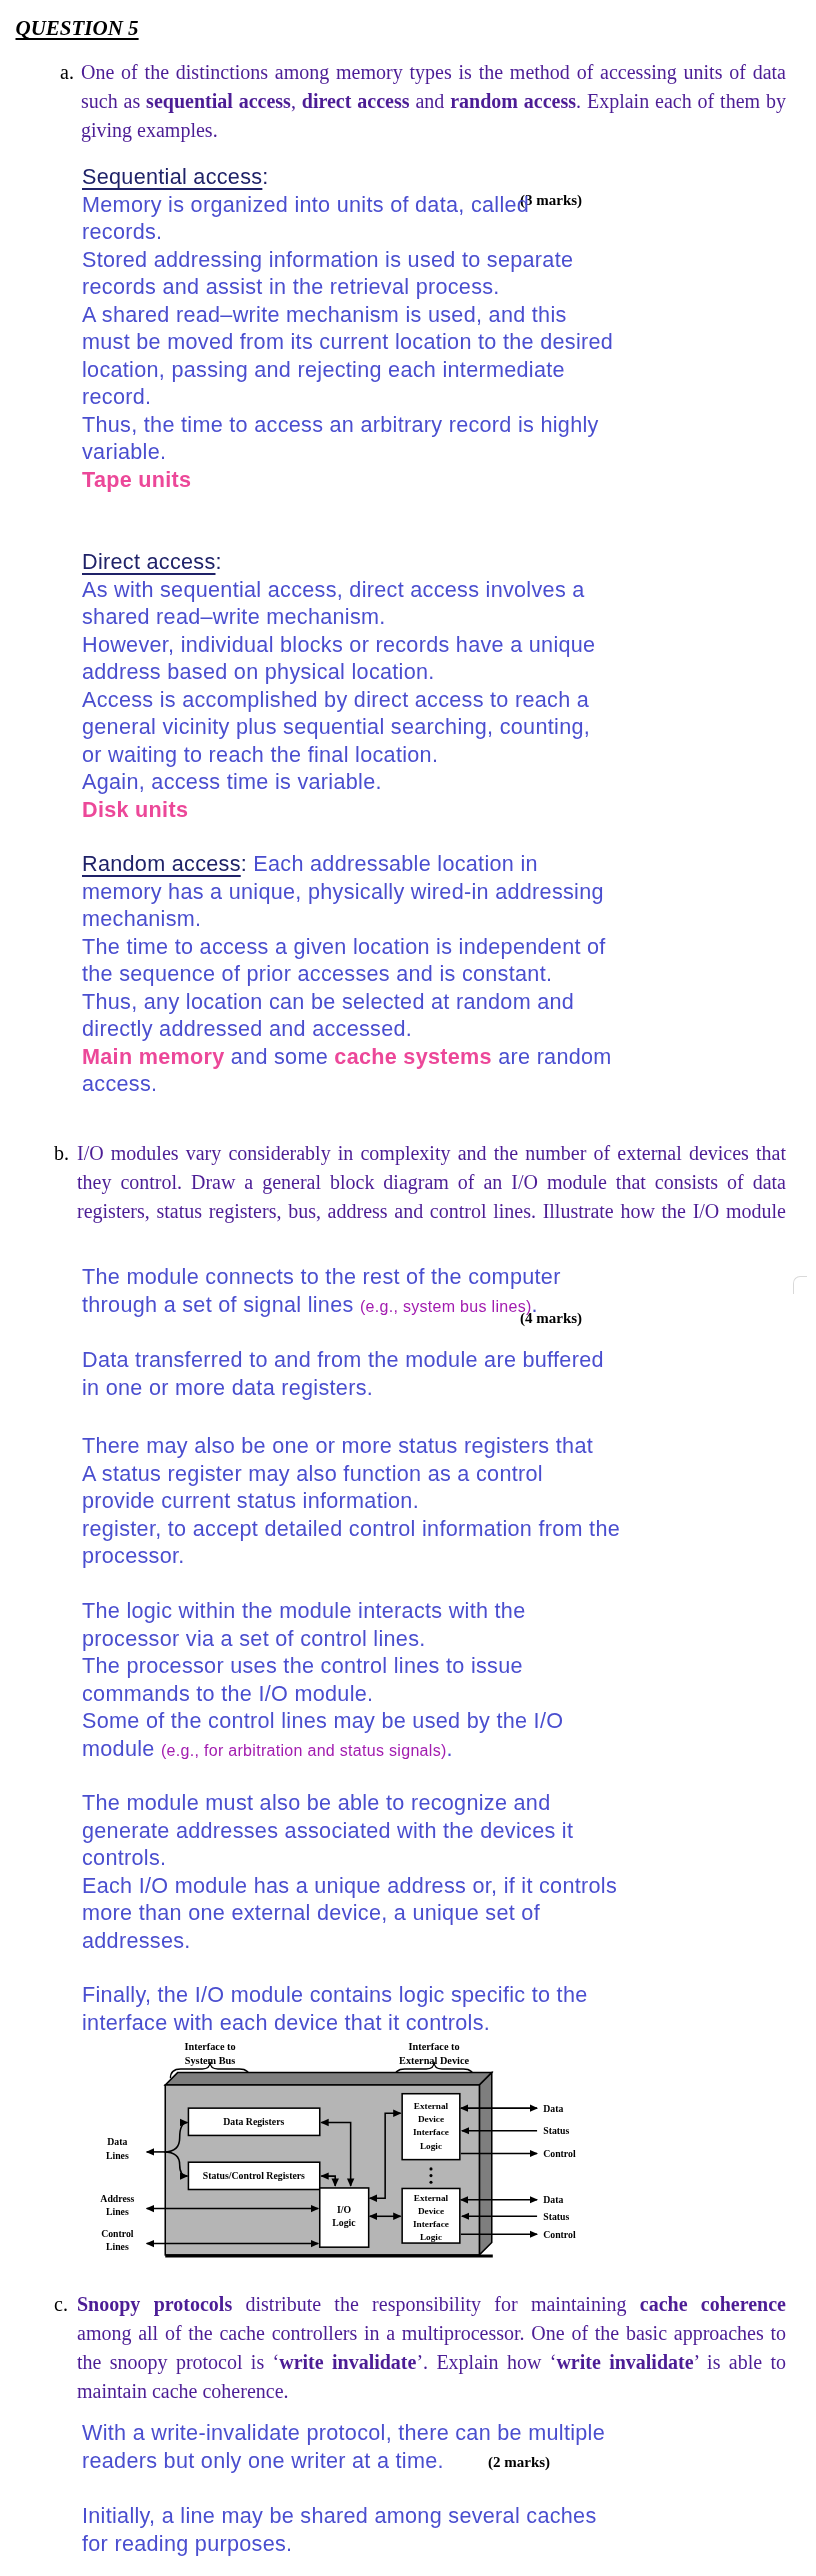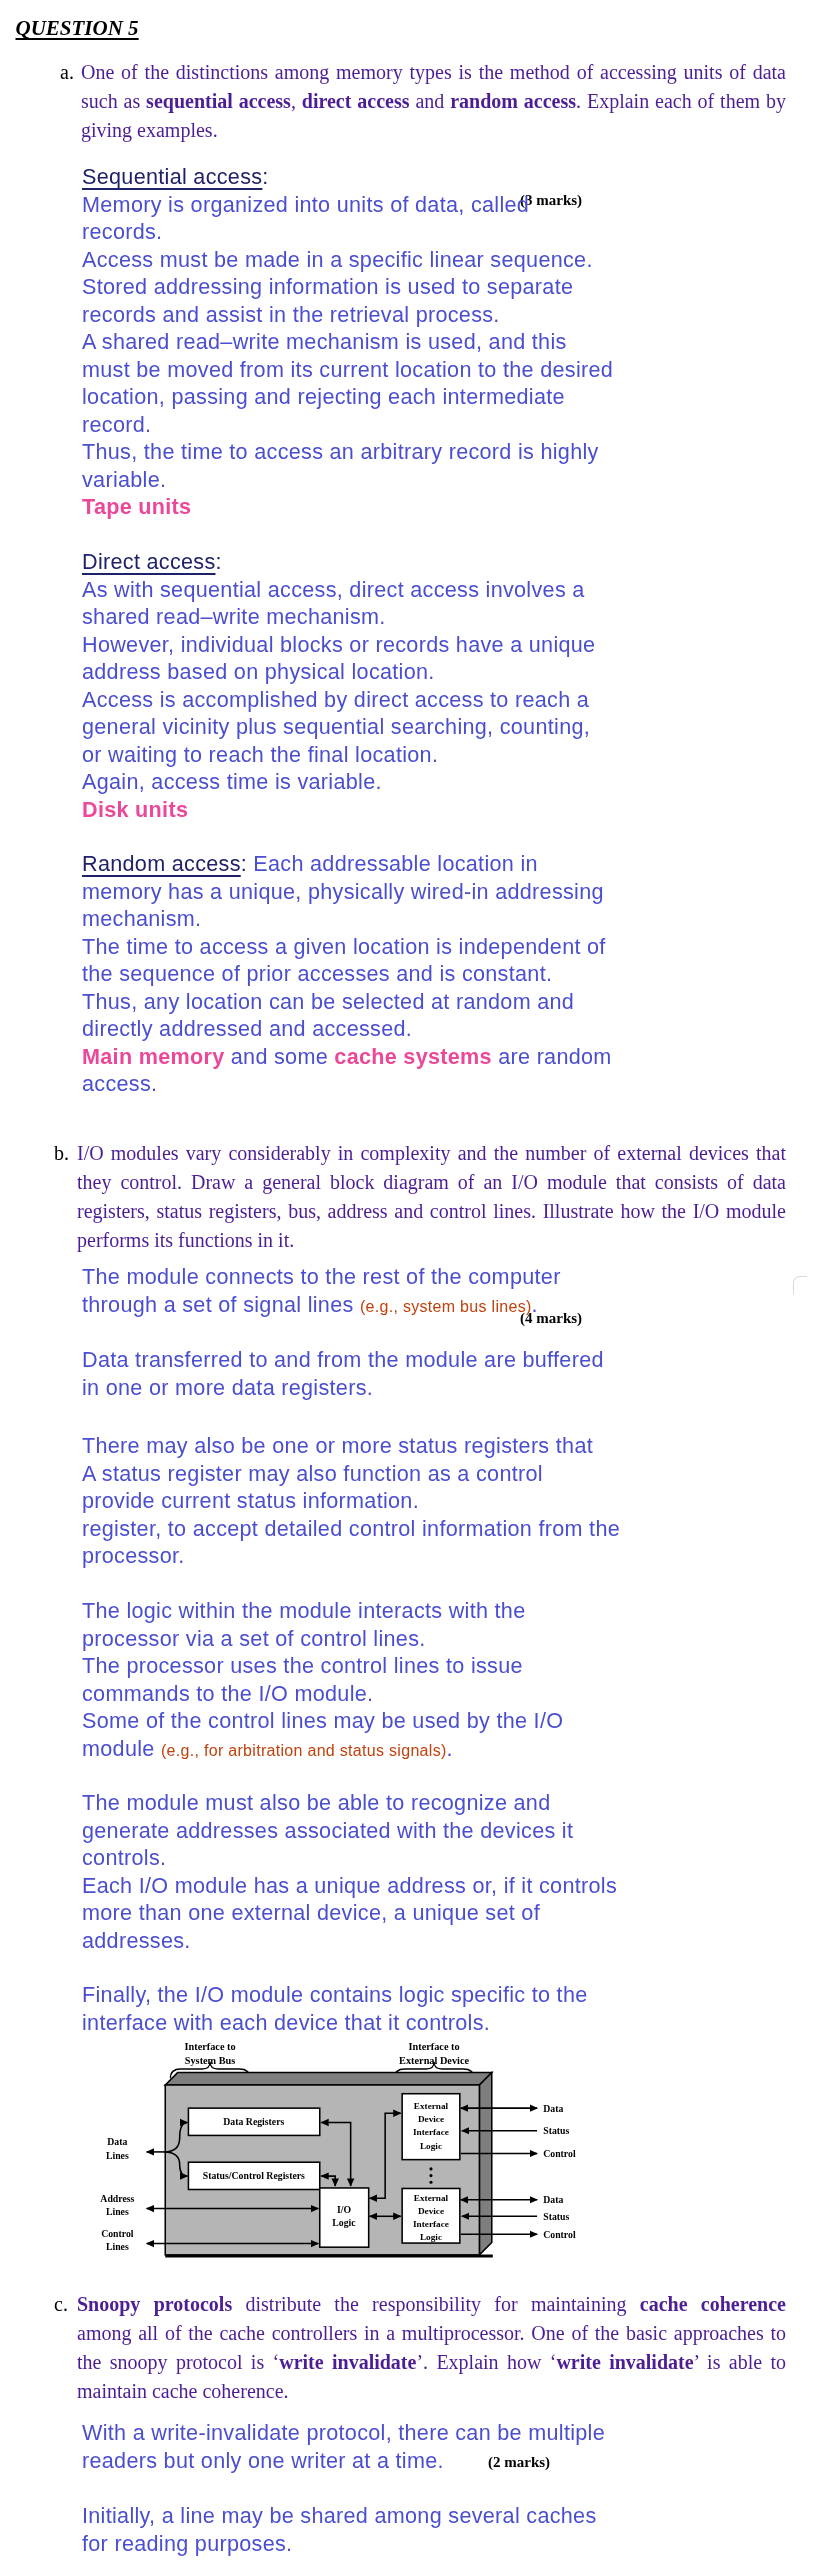--- a/index.html
+++ b/index.html
@@ -12,21 +12,21 @@
   .qline{min-height:29px;}
   .jfull{text-align:justify;text-align-last:justify;}
   .marker{font-size:20px;line-height:29px;}
   .marks{font-size:15px;font-weight:bold;text-align:left;line-height:26px;margin-top:44px;}
   .blue{font-family:"Liberation Sans", sans-serif;font-size:21.6px;line-height:27.5px;
         color:#4a4ecf;letter-spacing:0.3px;}
   .blue .ln{min-height:27.5px;white-space:nowrap;}
   .bh{color:#1f2268;text-decoration:underline;text-decoration-thickness:1.5px;text-underline-offset:4.1px;}
   .navy{color:#1f2268;}
   .bb{font-weight:bold;color:#ec4899;}
-  .note{color:#c2410c;font-size:16px;}
+  .note{color:#a21caf;font-size:16px;}
   .corner-mark{width:13.4px;height:16.5px;border-top:1.5px solid #d9d9d9;border-left:1.5px solid #d9d9d9;
         border-top-left-radius:7.2px;}
   svg text{font-family:"Liberation Serif", serif;font-weight:bold;fill:#000;}
   .dstroke{stroke:#000;stroke-width:3;fill:none;}
 </style>
 </head>
 <body>
 
 <div class="abs title" style="left:15.5px;top:16px;">QUESTION 5</div>
 
@@ -36,21 +36,20 @@
   <div class="qline jfull"><span>such as </span><b>sequential access</b><span>, </span><b>direct access</b><span> and </span><b>random access</b><span>. Explain each of them by</span></div>
   <div class="qline">giving examples.</div>
 </div>
 <div class="abs marks" style="left:520px;top:143px;width:258px;">(3 marks)</div>
 
 <div class="abs blue" style="left:82px;top:163px;">
   <div class="ln"><span class="bh">Sequential access</span><span class="navy">:</span></div>
   <div>
       <div class="ln">Memory is organized into units of data, called</div>
       <div class="ln">records.</div>
-      <div class="ln">Access must be made in a specific linear sequence.</div>
       <div class="ln">Stored addressing information is used to separate</div>
       <div class="ln">records and assist in the retrieval process.</div>
       <div class="ln">A shared read–write mechanism is used, and this</div>
       <div class="ln">must be moved from its current location to the desired</div>
       <div class="ln">location, passing and rejecting each intermediate</div>
       <div class="ln">record.</div>
       <div class="ln">Thus, the time to access an arbitrary record is highly</div>
       <div class="ln">variable.</div>
     </div>
   <div class="ln bb">Tape units</div>
@@ -83,21 +82,20 @@
     </div>
   <div class="ln"><span class="bb">Main memory</span><span> and some </span><span class="bb">cache systems</span><span> are random</span></div>
   <div class="ln">access.</div>
 </div>
 
 <div class="abs marker" style="left:54px;top:1139px;">b.</div>
 <div class="abs q" style="left:77px;top:1139px;width:709px;">
   <div class="qline jfull">I/O modules vary considerably in complexity and the number of external devices that</div>
   <div class="qline jfull">they control. Draw a general block diagram of an I/O module that consists of data</div>
   <div class="qline jfull">registers, status registers, bus, address and control lines. Illustrate how the I/O module</div>
-  <div class="qline">performs its functions in it.</div>
 </div>
 <div class="abs marks" style="left:520px;top:1261px;width:258px;">(4 marks)</div>
 <div class="abs corner-mark" style="left:793px;top:1276px;"></div>
 
 <div class="abs blue" style="left:82px;top:1263px;">
   <div class="ln">The module connects to the rest of the computer</div>
   <div class="ln"><span>through a set of signal lines </span><span class="note">(e.g., system bus lines)</span><span>.</span></div>
 </div>
 <div class="abs blue" style="left:82px;top:1346px;">
     <div class="ln">Data transferred to and from the module are buffered</div>

